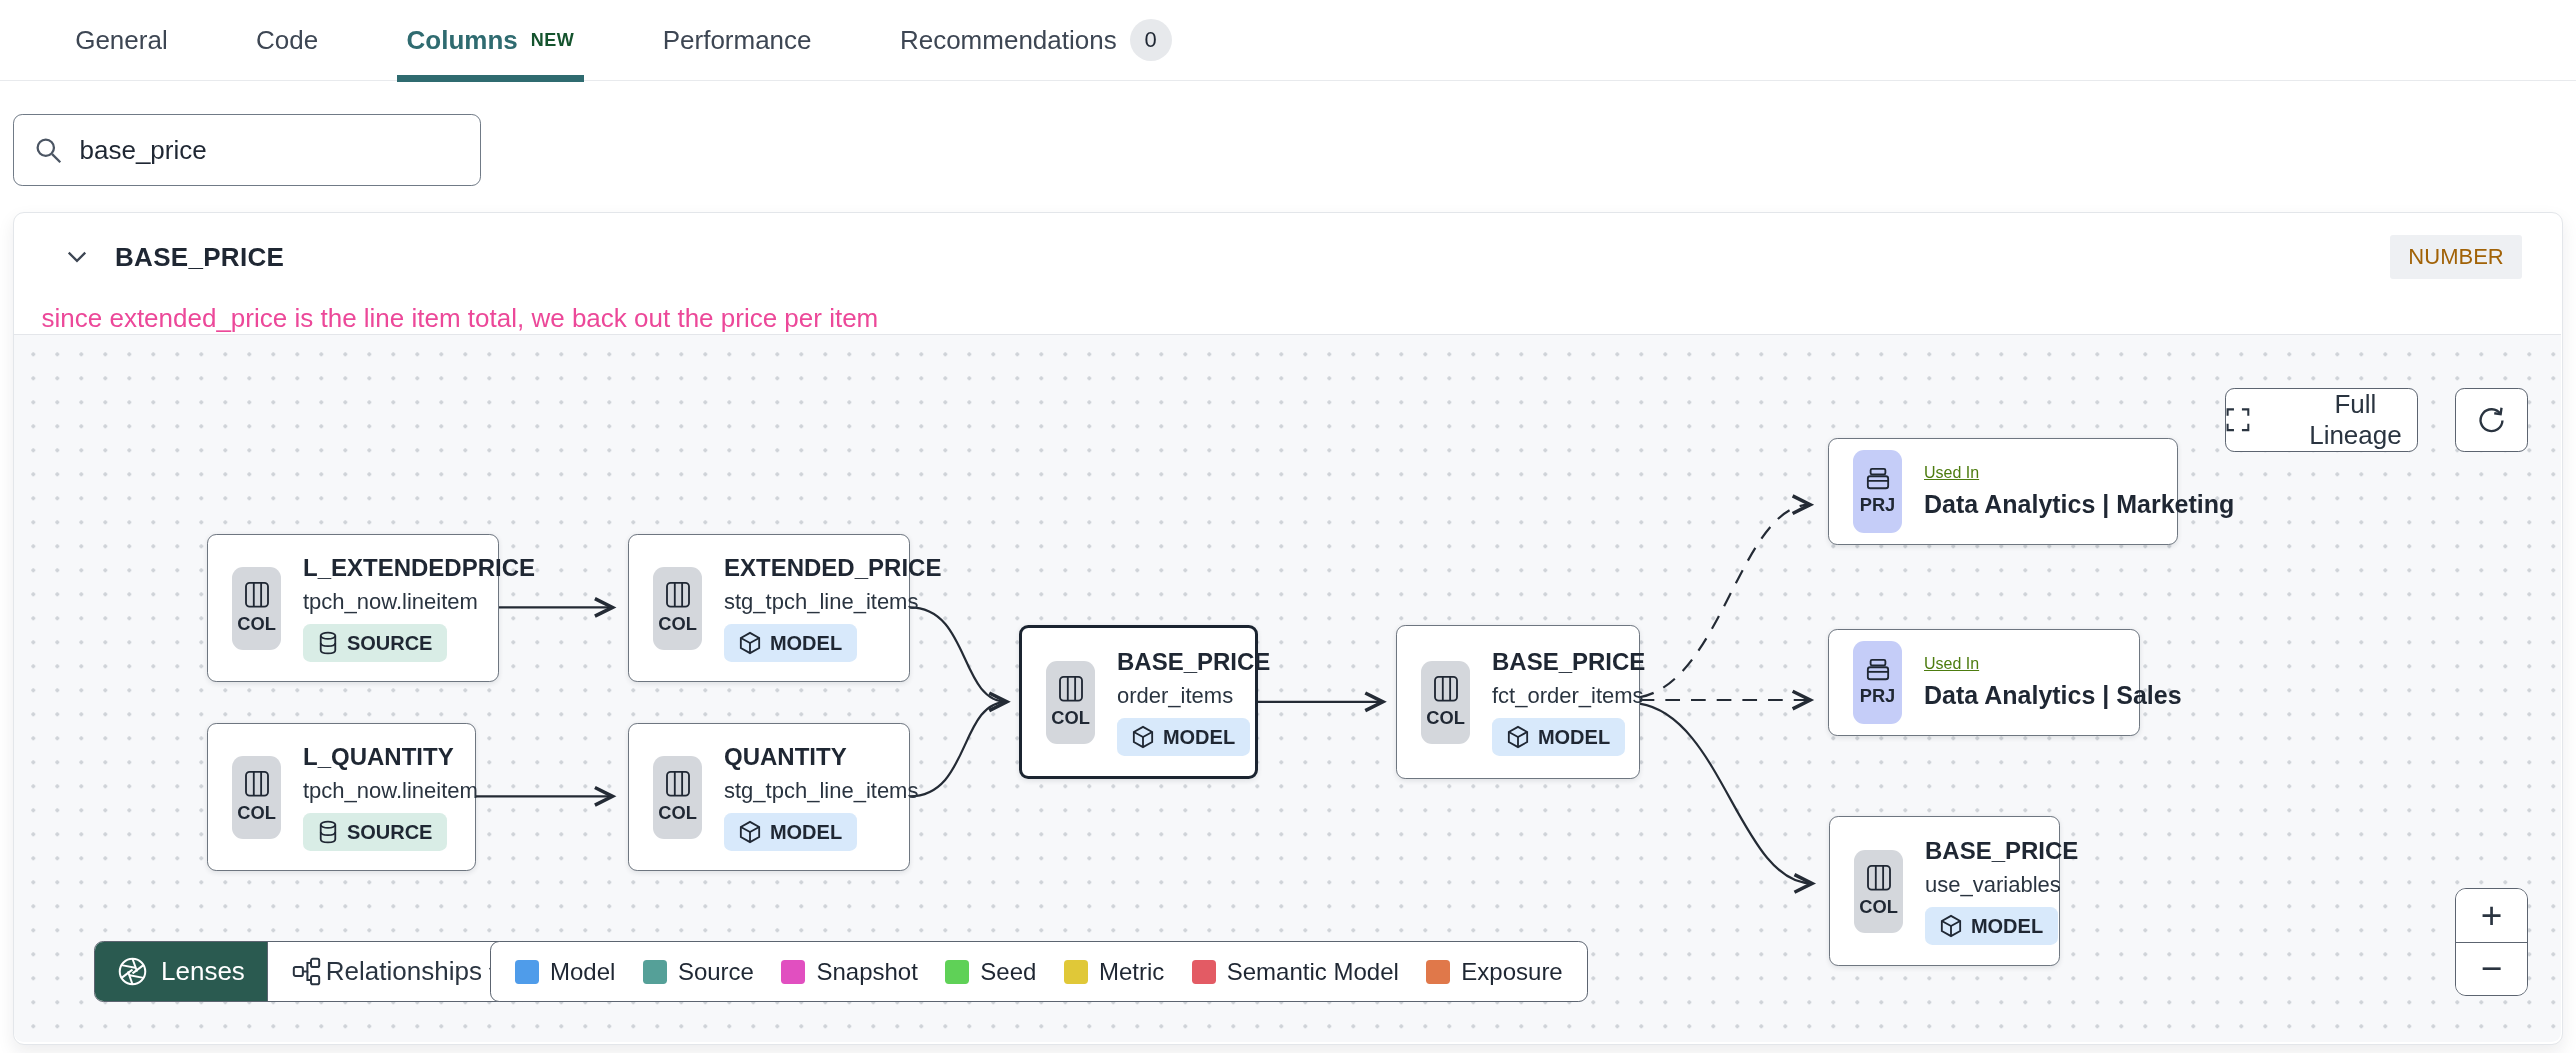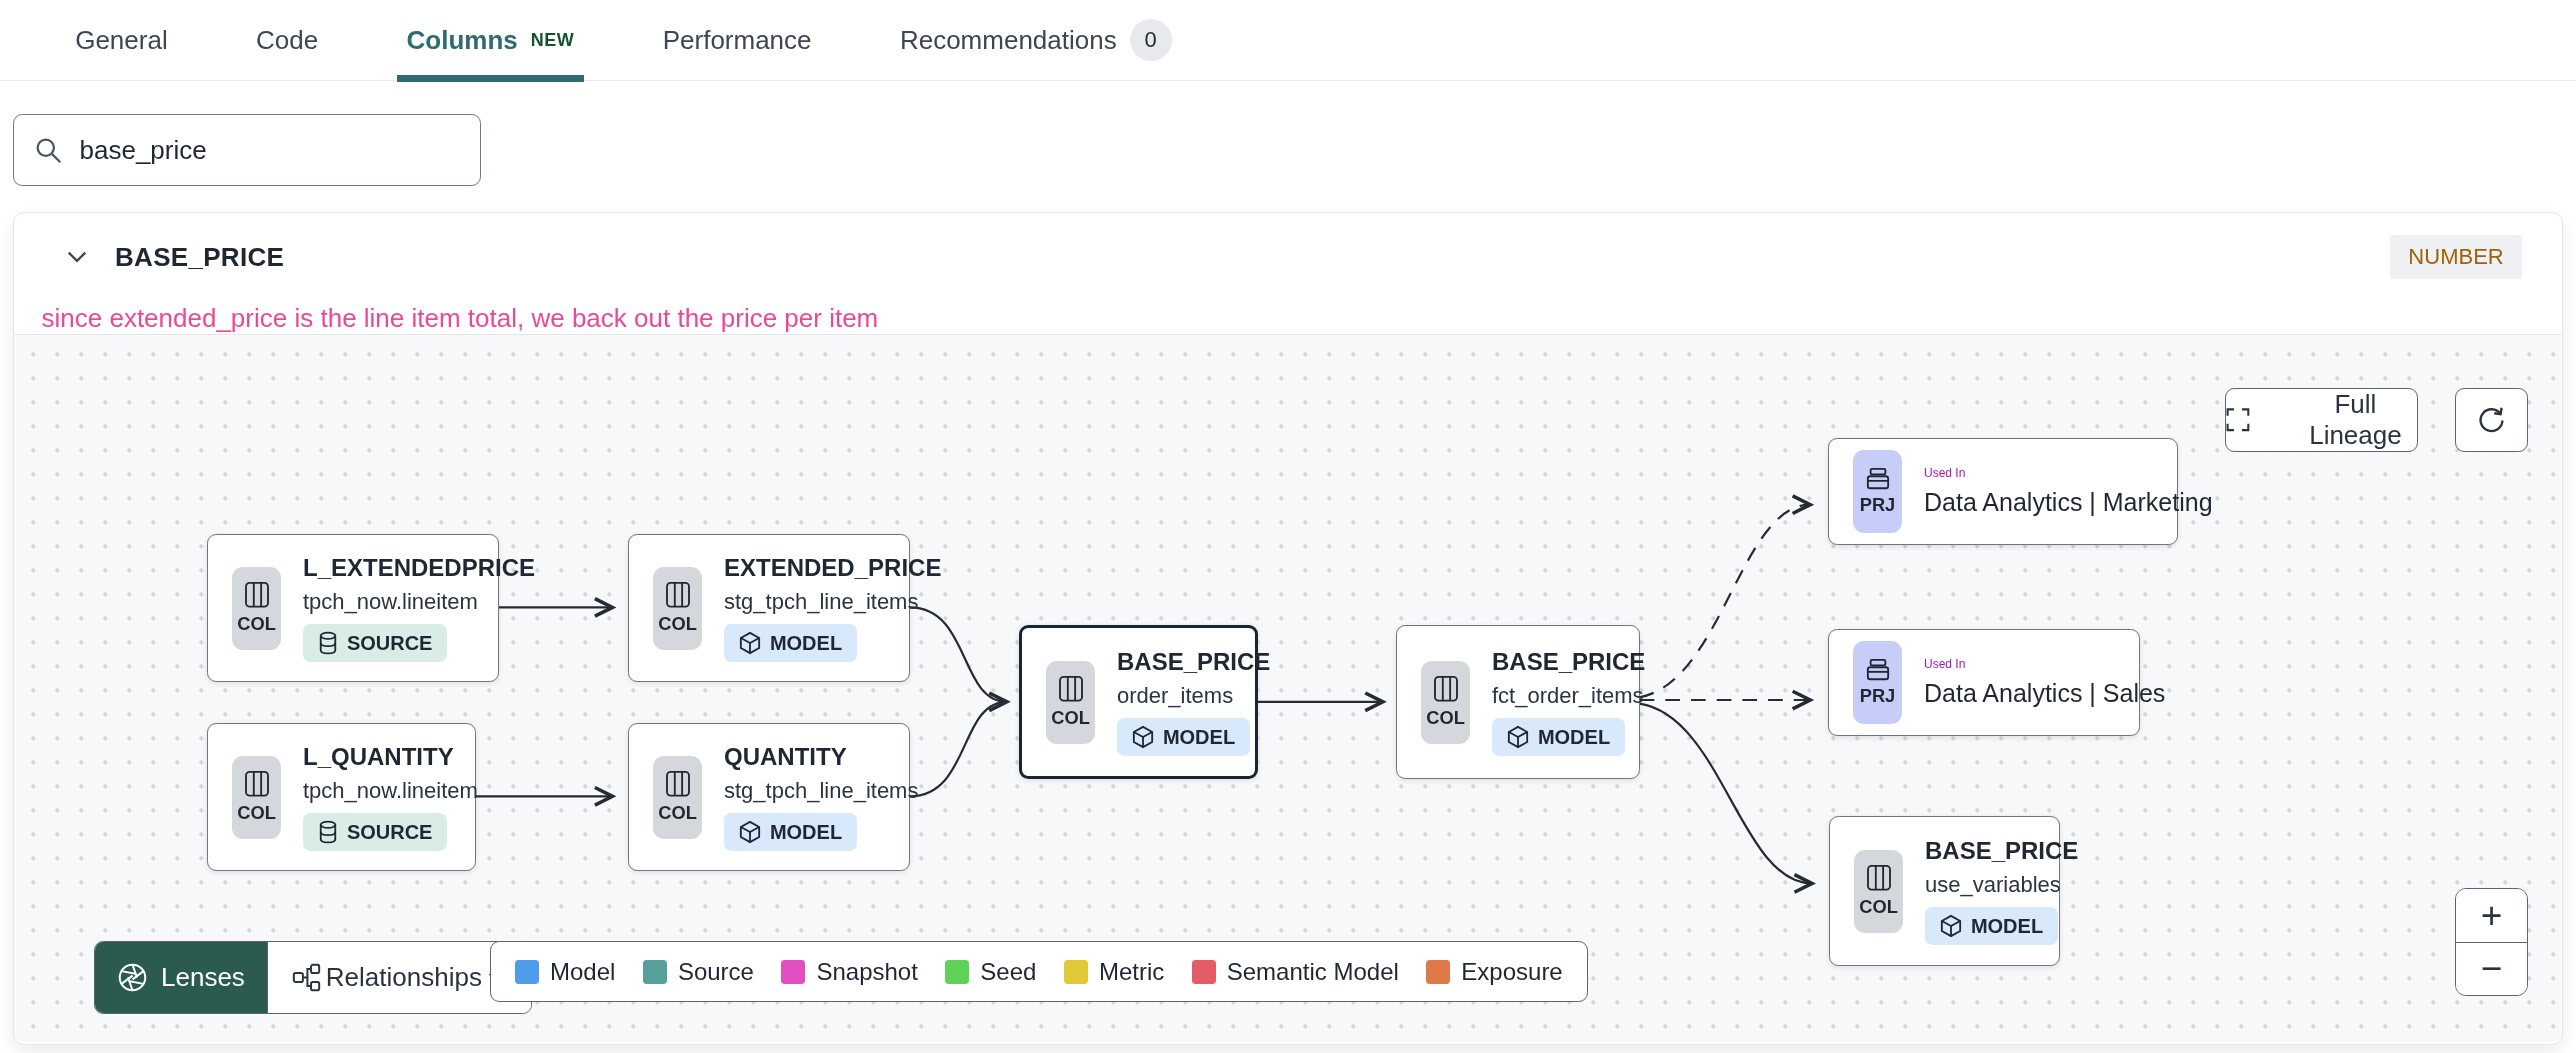--- a/index.html
+++ b/index.html
@@ -55,38 +55,38 @@
     font-size:18.3px; font-weight:600; color:#1f2733; flex:0 0 auto; }
   .icon-badge.col { background:#d4d7dc; }
   .icon-badge.prj { background:#c5cdf8; height:83px; }
   .node-body { display:flex; flex-direction:column; align-items:flex-start; gap:7.3px; }
   .node-title { font-size:24px; font-weight:600; white-space:nowrap; }
   .node-sub { font-size:22px; color:#2a3440; white-space:nowrap; }
   .kind-badge { display:flex; align-items:center; gap:9.2px; border-radius:7.3px;
     padding:7.3px 14.7px; font-size:20px; font-weight:600; margin-top:1.8px; }
   .kind-badge.source { background:#d9ede6; }
   .kind-badge.model { background:#d8e9fb; }
-  .prj-small { font-size:12px; color:#a21caf; }
-  .prj-name { font-size:25px; font-weight:400; white-space:nowrap; }
+  .prj-small { font-size:16px; color:#4d7c0f;text-decoration:underline; }
+  .prj-name { font-size:25px; font-weight:700; white-space:nowrap; }
 
   
   .btn { background:#fff; border:1.8px solid #5c6470; border-radius:9.2px; cursor:pointer;
     display:flex; align-items:center; justify-content:center; gap:14.7px;
     font-size:26px; color:#2a3440; font-family:"Liberation Sans", sans-serif; }
   .full-lineage { position:absolute; top:53px; right:143px; width:193px; height:64px;gap:44px; }
   .refresh { position:absolute; top:53px; right:33px; width:73px; height:64px; }
   .zoomctl { position:absolute; right:33px; top:553px; width:73px; height:108px;
     background:#fff; border:1.8px solid #5c6470; border-radius:11px; display:flex;
     flex-direction:column; overflow:hidden; }
   .zoomctl button { flex:1; background:#fff; border:none; font-size:37px; color:#2a3440;
     cursor:pointer; line-height:1; }
   .zoomctl button:first-child { border-bottom:1.8px solid #5c6470; }
 
   
-  .toolbar-group { position:absolute; left:80px; top:606px; height:73px; display:flex;
+  .toolbar-group { position:absolute; left:80px; top:606px; height:61px; display:flex;
     border:1.8px solid #5c6470; border-radius:9.2px; overflow:hidden; background:#fff; }
   .lenses-btn { background:#2a5a50; color:#fff; display:flex; align-items:center;
     gap:13px; padding:0 22px; font-size:26px; cursor:pointer; border:none; }
   .rel-btn { background:#fff; display:flex; align-items:center; gap:5px; padding:0 24px;
     font-size:26px; color:#2a3440; cursor:pointer; border:none;
     border-left:1.8px solid #5c6470; font-family:"Liberation Sans", sans-serif; }
   .legend { position:absolute; left:476px; top:606px; height:61px; display:flex;
     align-items:center; gap:27.5px; background:#fff; border:1.8px solid #5c6470;
     border-radius:9.2px; padding:0 24px; }
   .legend-item { display:flex; align-items:center; gap:11px; font-size:24px; color:#1f2733; }

